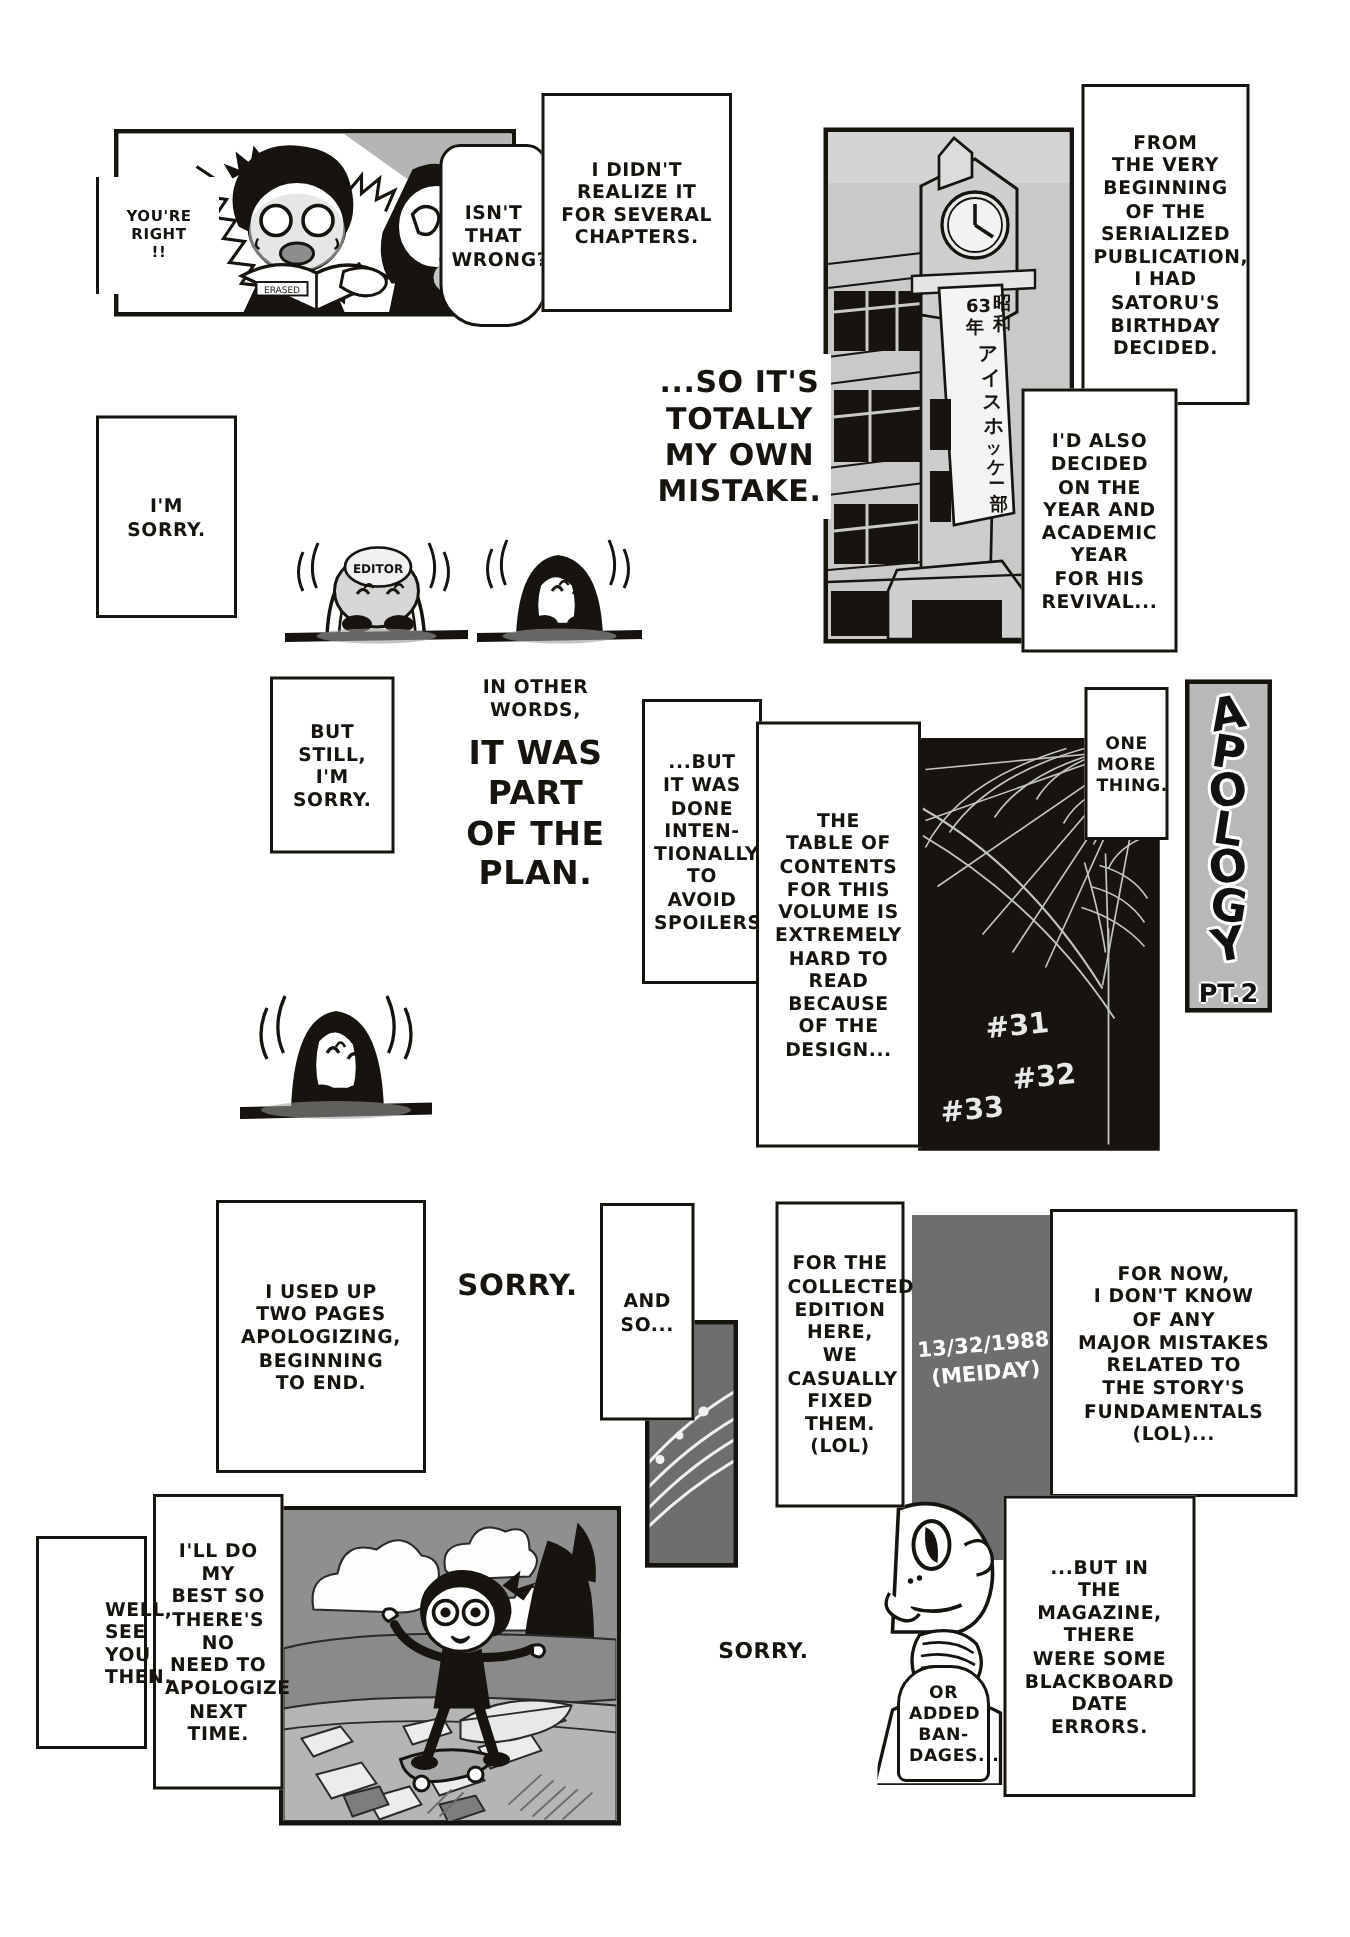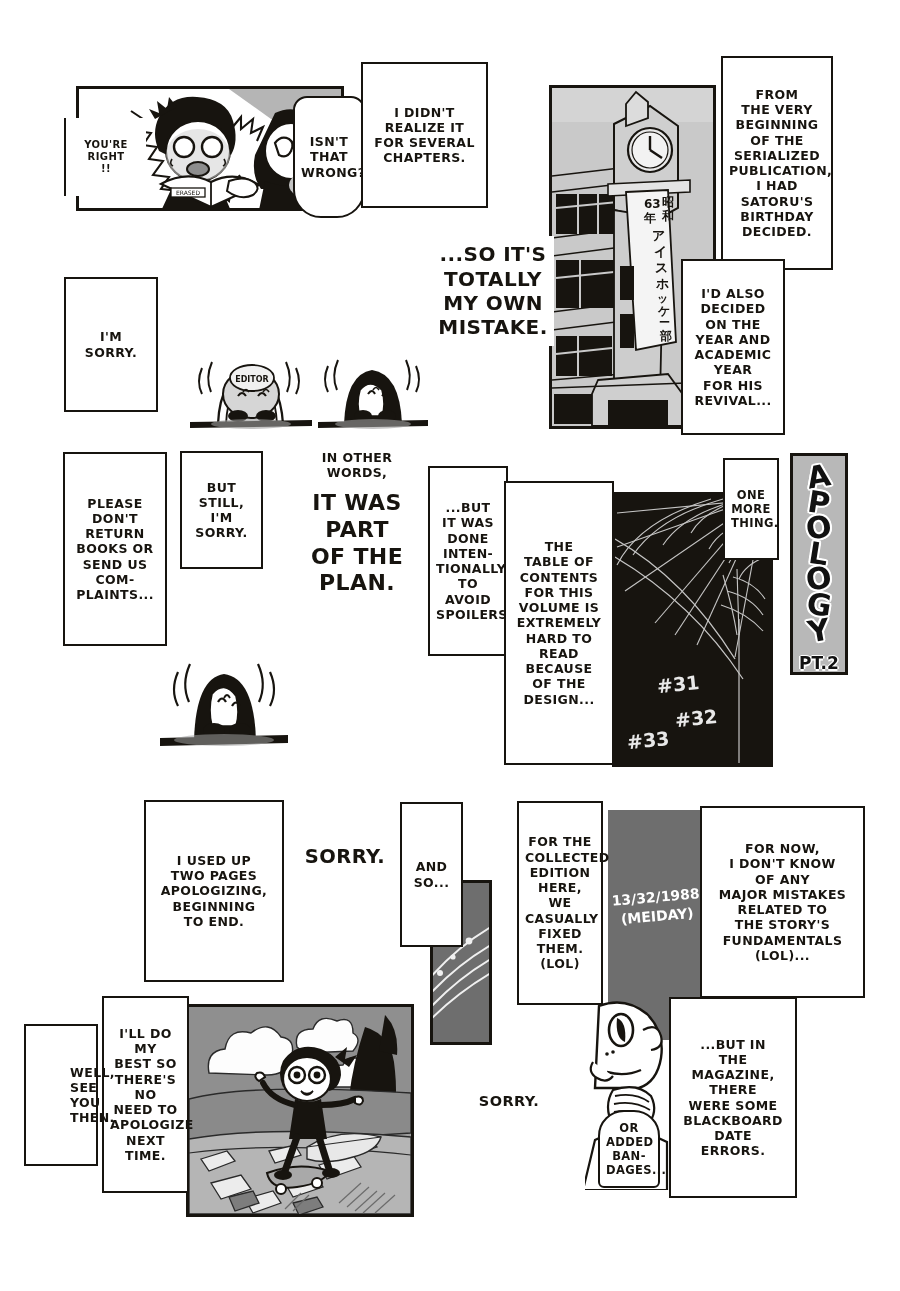--- a/index.html
+++ b/index.html
@@ -311,29 +311,20 @@
       <path d="M50 44 q4 -6 7 0" stroke="#17140f" stroke-width="2" fill="none"></path>
       <path d="M55 40 q3 -5 6 0" stroke="#17140f" stroke-width="1.6" fill="none"></path>
       <path d="M64 46 q4 -6 7 0" stroke="#17140f" stroke-width="2" fill="none"></path>
       <ellipse cx="45" cy="66" rx="9" ry="6" fill="#17140f"></ellipse>
       <ellipse cx="69" cy="66" rx="9" ry="6" fill="#17140f"></ellipse>
       <path d="M0 72 L110 70 L110 76 L0 78 Z" fill="#17140f"></path>
       <ellipse cx="55" cy="74" rx="38" ry="5" fill="#9c9c9c" opacity=".6"></ellipse>
     </svg>
   </div>
 
-  <div class="box" style="left:63px;top:452px;width:104px;height:194px;">
-    <span class="txt f12">PLEASE
-DON'T
-RETURN
-BOOKS OR
-SEND US
-COM-
-PLAINTS...</span>
-  </div>
 
   <div class="box" style="left:180px;top:451px;width:83px;height:118px;">
     <span class="txt f12">BUT
 STILL,
 I'M
 SORRY.</span>
   </div>
 
   <div class="box nb" style="left:300px;top:450px;width:114px;height:30px;">
     <span class="txt f12">IN OTHER

